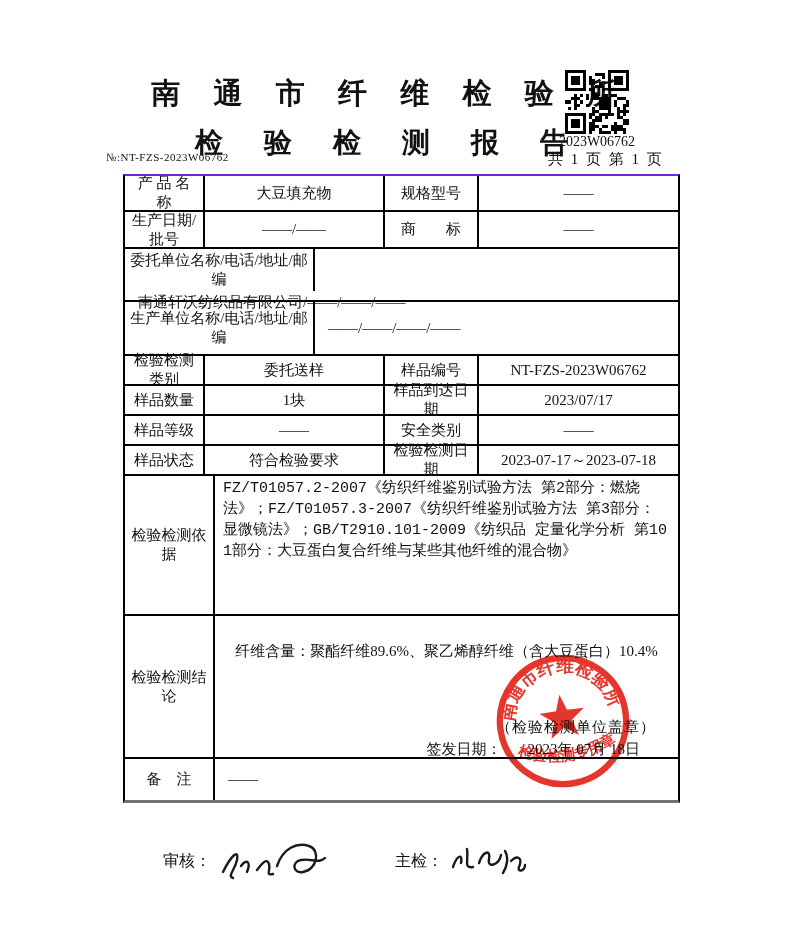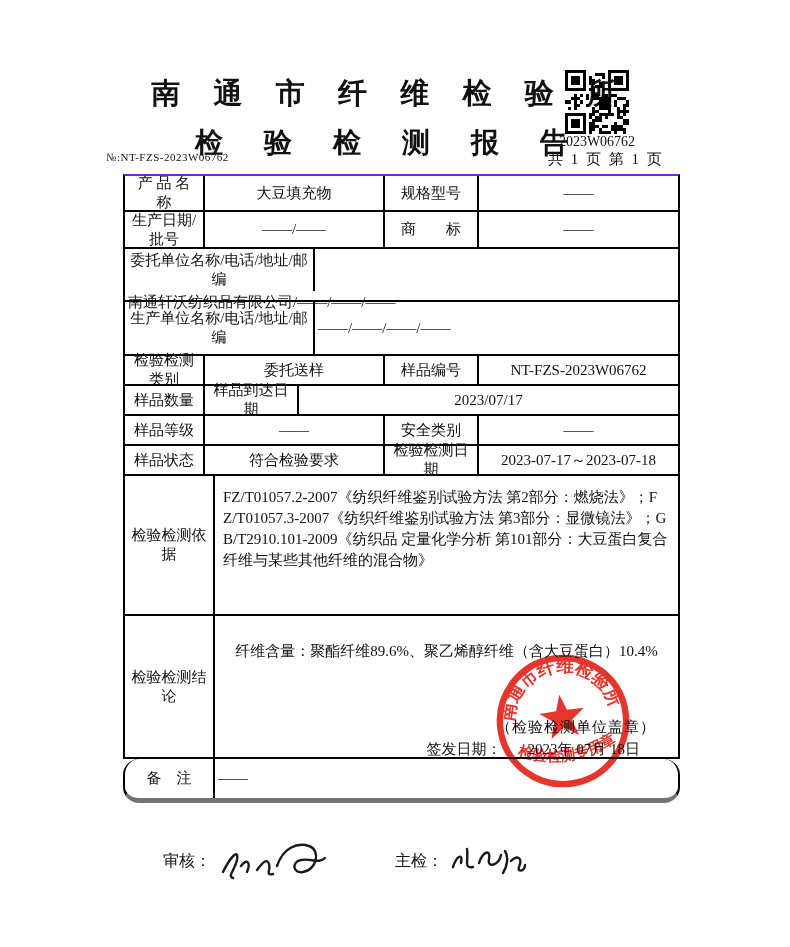--- a/index.html
+++ b/index.html
@@ -14,27 +14,27 @@
   .qr-wrap{position:absolute;left:565px;top:70px;width:64px;height:64px;}
   .qr-label{position:absolute;left:556px;top:134px;width:82px;text-align:center;font-size:14px;}
   .meta-no{position:absolute;left:106px;top:151px;font-size:11px;letter-spacing:.5px;}
   .meta-pages{position:absolute;left:548px;top:150px;width:112px;text-align:right;
               font-size:15px;letter-spacing:2px;white-space:nowrap;}
 
   
   .rpt-table{position:absolute;left:123px;top:174px;width:557px;font-size:15px;}
   .trow{display:flex;border-left:2px solid #000;border-right:2px solid #000;border-bottom:2px solid #000;box-sizing:border-box;}
   .trow.first{border-top:2px solid #6d28d9;}
-  .trow.last{border-bottom:5px solid #737373;border-radius:16px;}
+  .trow.last{border-bottom:3px solid #737373;}
   .cell{box-sizing:border-box;border-right:2px solid #000;display:flex;align-items:center;
         justify-content:center;text-align:center;padding:2px 4px;}
   .cell:last-child{border-right:none;}
-  .cell.left{justify-content:flex-start;text-align:left;padding-left:3px;}
+  .cell.left{justify-content:flex-start;text-align:left;padding-left:13px;}
   .cell.topleft{align-items:flex-start;justify-content:flex-start;text-align:left;
-                padding:11px 8px;line-height:21px;word-break:break-all;}
+                padding:2px 8px;line-height:21px;word-break:break-all;font-family:Liberation Mono, monospace;}
   .w-l1{width:80px;flex:0 0 auto;}
   .w-v1{width:180px;flex:0 0 auto;}
   .w-l2{width:94px;flex:0 0 auto;}
   .w-v2{flex:1 1 auto;}
   .w-lw{width:190px;flex:0 0 auto;}
   .w-ln{width:90px;flex:0 0 auto;}
   .w-rest{flex:1 1 auto;}
 
   .h38{height:38px;} .h37{height:37px;} .h53{height:53px;flex-direction:column;} .h54{height:54px;}
   .h35{height:30px;} .h140{height:140px;} .h143{height:143px;} .h44{height:44px;}
@@ -325,20 +325,21 @@
 
     <div class="trow h35">
       <div class="cell w-l1">检验检测类别</div>
       <div class="cell w-v1">委托送样</div>
       <div class="cell w-l2">样品编号</div>
       <div class="cell w-v2">NT-FZS-2023W06762</div>
     </div>
 
     <div class="trow h35">
       <div class="cell w-l1">样品数量</div>
+      <div class="cell w-v1">1块</div>
       <div class="cell w-l2">样品到达日期</div>
       <div class="cell w-v2">2023/07/17</div>
     </div>
 
     <div class="trow h35">
       <div class="cell w-l1">样品等级</div>
       <div class="cell w-v1">——</div>
       <div class="cell w-l2">安全类别</div>
       <div class="cell w-v2">——</div>
     </div>

